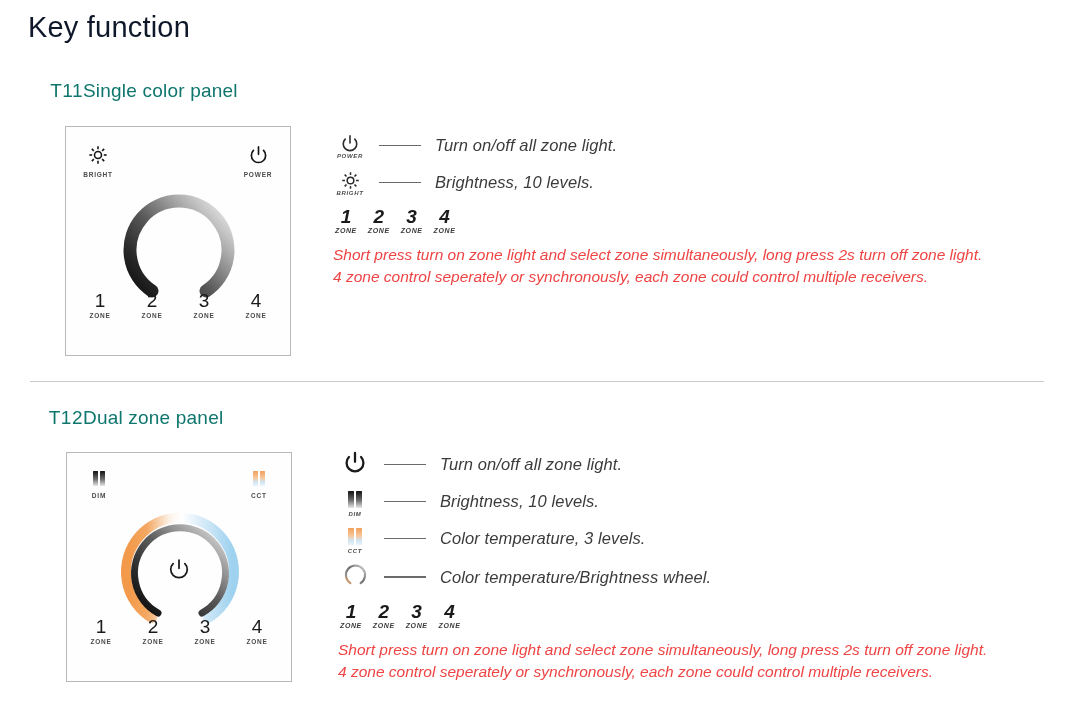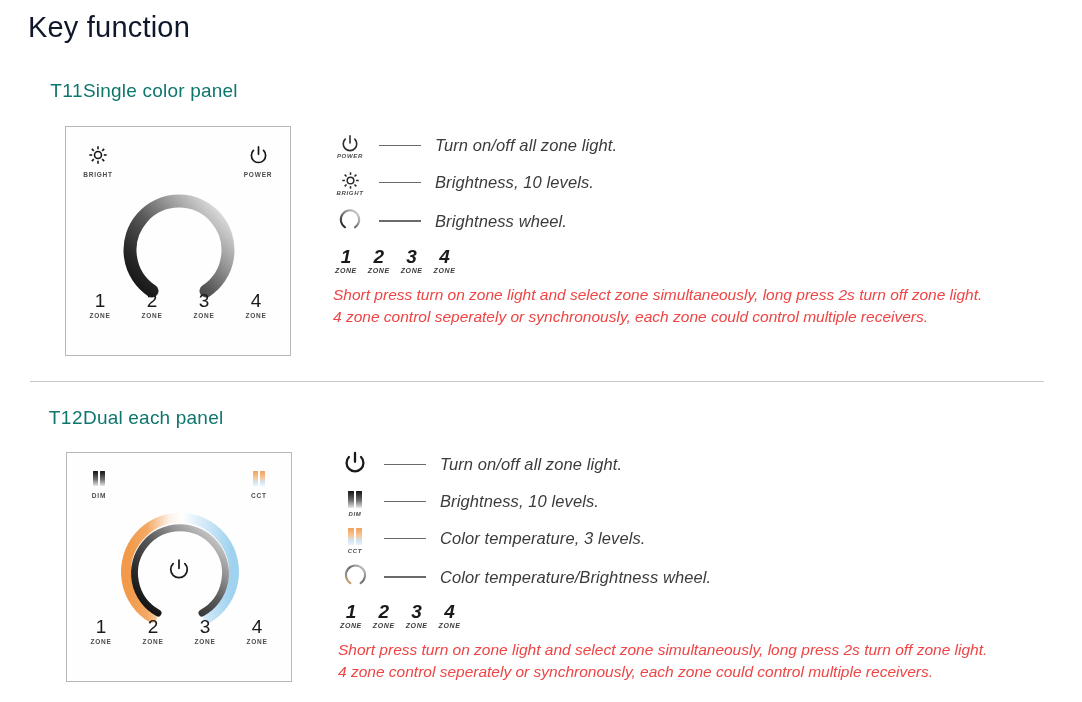--- a/index.html
+++ b/index.html
@@ -307,37 +307,20 @@
           <line x1="19.4" y1="4.6" x2="17.0" y2="7.0"></line>
           <line x1="7.0" y1="17.0" x2="4.6" y2="19.4"></line>
         </g>
       </svg>
       <span class="cap">BRIGHT</span>
     </div>
     <div class="dash"></div>
     <div class="legend-text">Brightness, 10 levels.</div>
   </div>
 
-  <div class="legend-row" style="height:40px;">
-    <div class="legend-icon">
-      <svg width="24" height="23" viewBox="0 0 30 30">
-        <defs>
-          <linearGradient id="t11small" x1="0" y1="1" x2="1" y2="0.1">
-            <stop offset="0%" stop-color="#1a1a1a"></stop>
-            <stop offset="45%" stop-color="#6e6e6e"></stop>
-            <stop offset="100%" stop-color="#d8d8d8"></stop>
-          </linearGradient>
-        </defs>
-        <path d="M 8.6 25.2 A 12 12 0 1 1 21.4 25.2" fill="none" stroke="url(#t11small)" stroke-width="2.6" stroke-linecap="round"></path>
-      </svg>
-      <span class="cap"></span>
-    </div>
-    <div class="dash"></div>
-    <div class="legend-text">Brightness wheel.</div>
-  </div>
 
   <div class="legend-zones" style="margin-top:6px; margin-left:2px;">
     <div class="zc">
       <span class="num">1</span>
       <span class="cap">ZONE</span>
     </div>
     <div class="zc">
       <span class="num">2</span>
       <span class="cap">ZONE</span>
     </div>
@@ -351,21 +334,21 @@
     </div>
   </div>
 
   <div class="note" style="margin-top:10px;">Short press turn on zone light and select zone simultaneously, long press 2s turn off zone light.</div>
   <div class="note">4 zone control seperately or synchronously, each zone could control multiple receivers.</div>
 </div>
 
 <div class="divider"></div>
 
 <div class="section-head" style="left:28px; top:407px;">
-  <span class="model">T12</span><span class="name">Dual each panel</span>
+  <span class="model">T12</span><span class="name">Dual zone panel</span>
 </div>
 
 <div class="panel" style="left:66px; top:452px;">
   <div class="panel-inner">
 
     <div class="corner-icon" style="left:9px; top:18px;">
       <span class="bars dim">
           <i></i>
           <i></i>
         </span>

